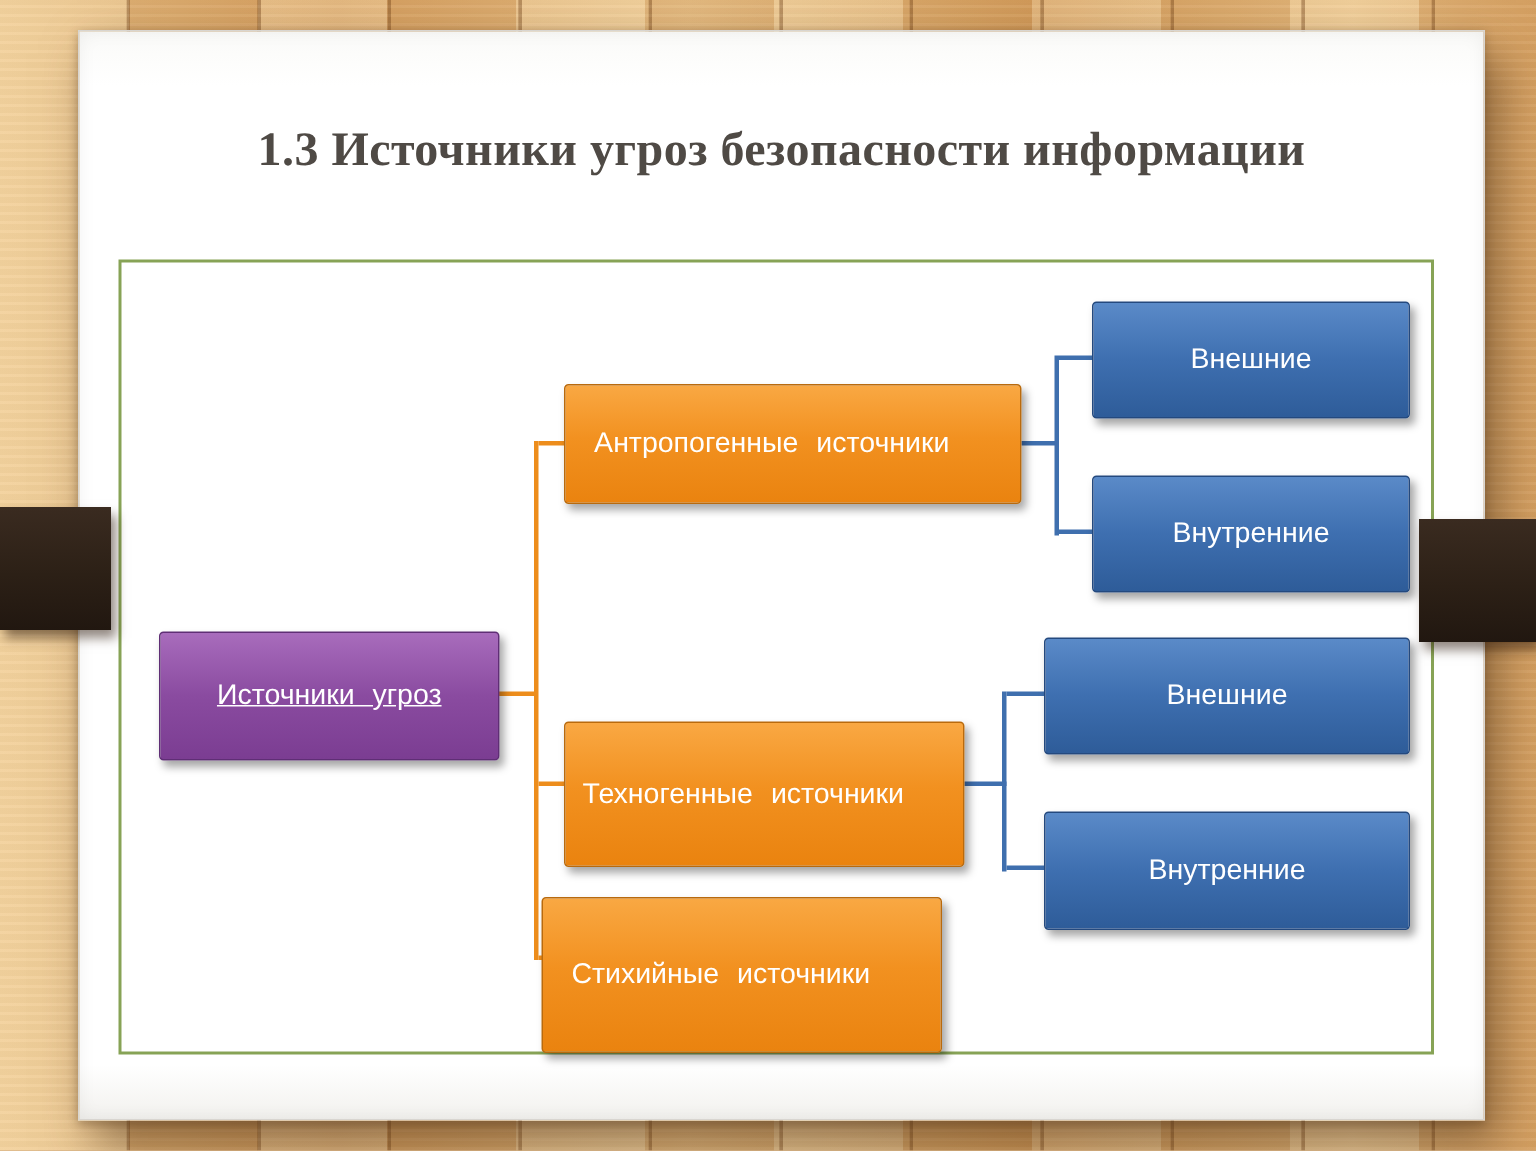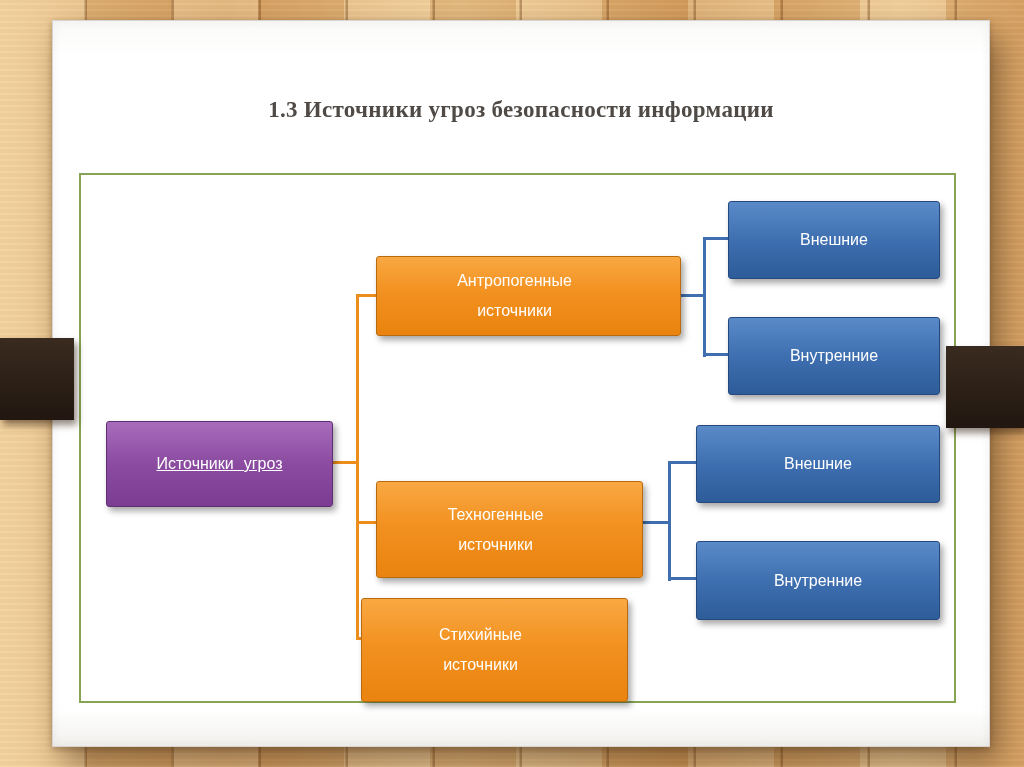--- a/index.html
+++ b/index.html
@@ -17,40 +17,40 @@
   }
 
   
   .slide{position:absolute;left:52px;top:20px;width:936px;height:725px;
     background:linear-gradient(180deg,#fafaf8 0%,#ffffff 5%,#ffffff 95%,#f2f1ee 100%);
     border:1px solid #d8d5d0;
     box-shadow: 10px 16px 30px rgba(75,45,18,0.55), 0 2px 6px rgba(80,50,20,0.35),
                 inset 0 0 12px rgba(0,0,0,0.06);
     z-index:5;}
 
-  .title{position:absolute;top:60px;left:0;right:0;margin:16px;text-align:center;
-    font-family:"Liberation Serif",serif;font-weight:600;font-size:23px;
+  .title{position:absolute;top:60px;left:0;right:0;margin:0;text-align:center;
+    font-family:"Liberation Serif",serif;font-weight:600;font-size:32px;
     color:#4f4a45;letter-spacing:0.3px;}
 
   .frame{position:absolute;left:26px;top:152px;width:873px;height:526px;
     border:2px solid #87a356;background:#ffffff;}
 
   
   .cl{position:absolute;}
   .cl.o{background:#ed8d1c;}
   .cl.b{background:#3f6fae;}
 
   
-  .node{position:absolute;color:#ffffff;font-size:16px;border-radius:3px;
+  .node{position:absolute;color:#ffffff;font-size:19px;border-radius:3px;
     box-shadow:3px 4px 6px rgba(0,0,0,0.35);
     display:flex;align-items:center;justify-content:center;text-align:center;}
   .node.root{background:linear-gradient(180deg,#a86cbc 0%,#8a4ba0 50%,#7b3d92 100%);
     border:1px solid #5f2e75;word-spacing:0.35em;text-decoration:underline;}
   .node.branch{background:linear-gradient(180deg,#f9a843 0%,#f29120 45%,#ea830f 100%);
-    border:1px solid #b96a0d;flex-direction:column;gap:12px;padding-right:55px;box-sizing:border-box;padding-left:27px;}
+    border:1px solid #b96a0d;flex-direction:row;gap:12px;padding-right:55px;box-sizing:border-box;padding-left:27px;}
   .node.leaf{background:linear-gradient(180deg,#5a8ac8 0%,#3e6fb0 50%,#2e5c99 100%);
     border:1px solid #24497e;}
 
   
   .ribbon{position:absolute;z-index:10;
     background:linear-gradient(180deg,#3a2b20 0%,#2c2016 55%,#211710 100%);
     box-shadow:3px 5px 7px rgba(40,20,5,0.5);}
 </style>
 </head>
 <body>

